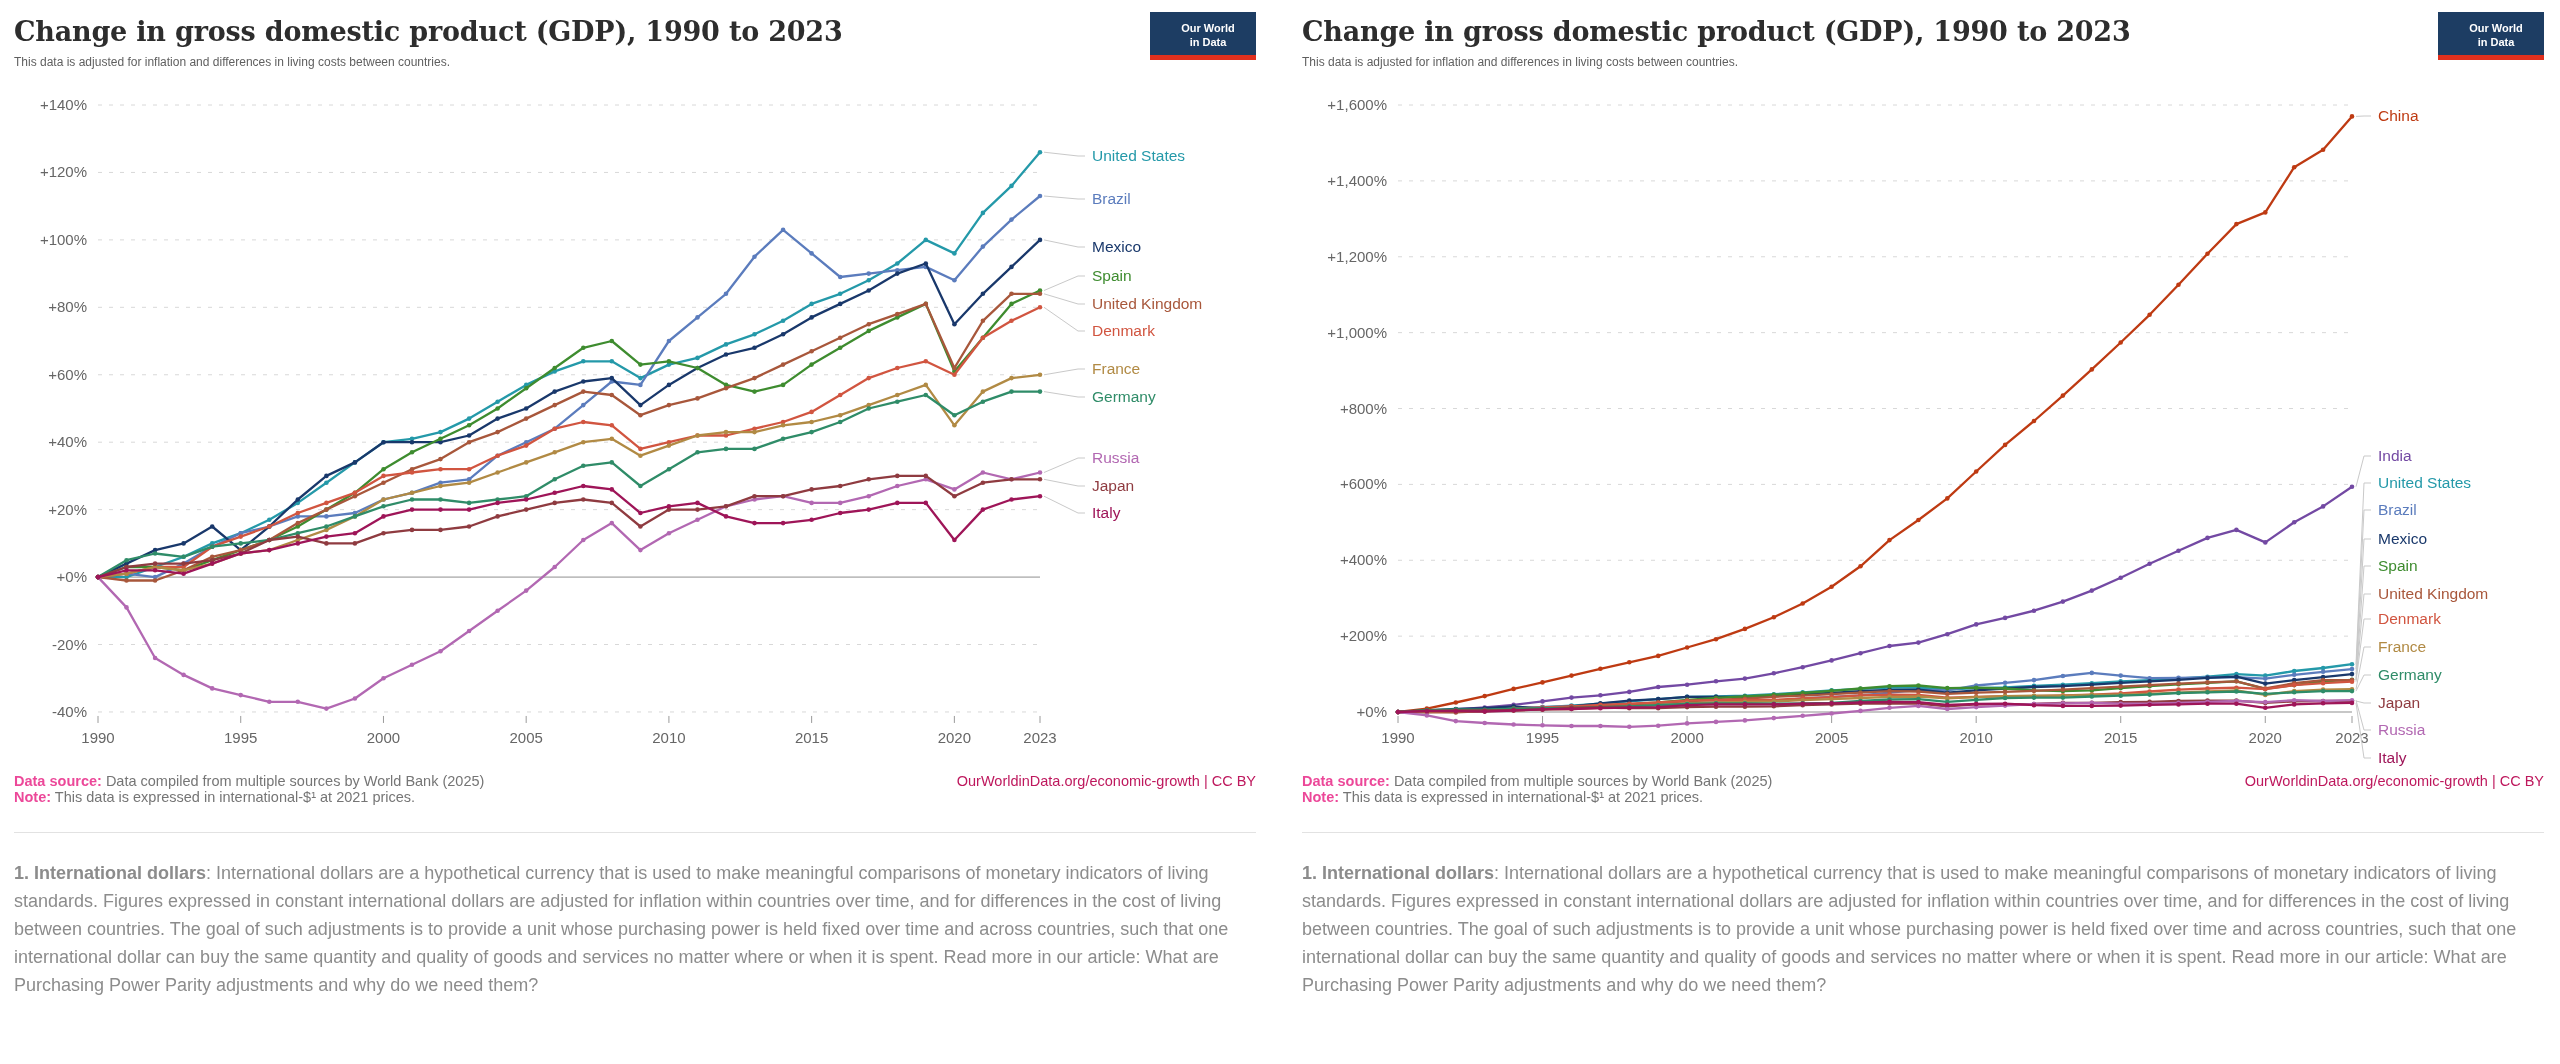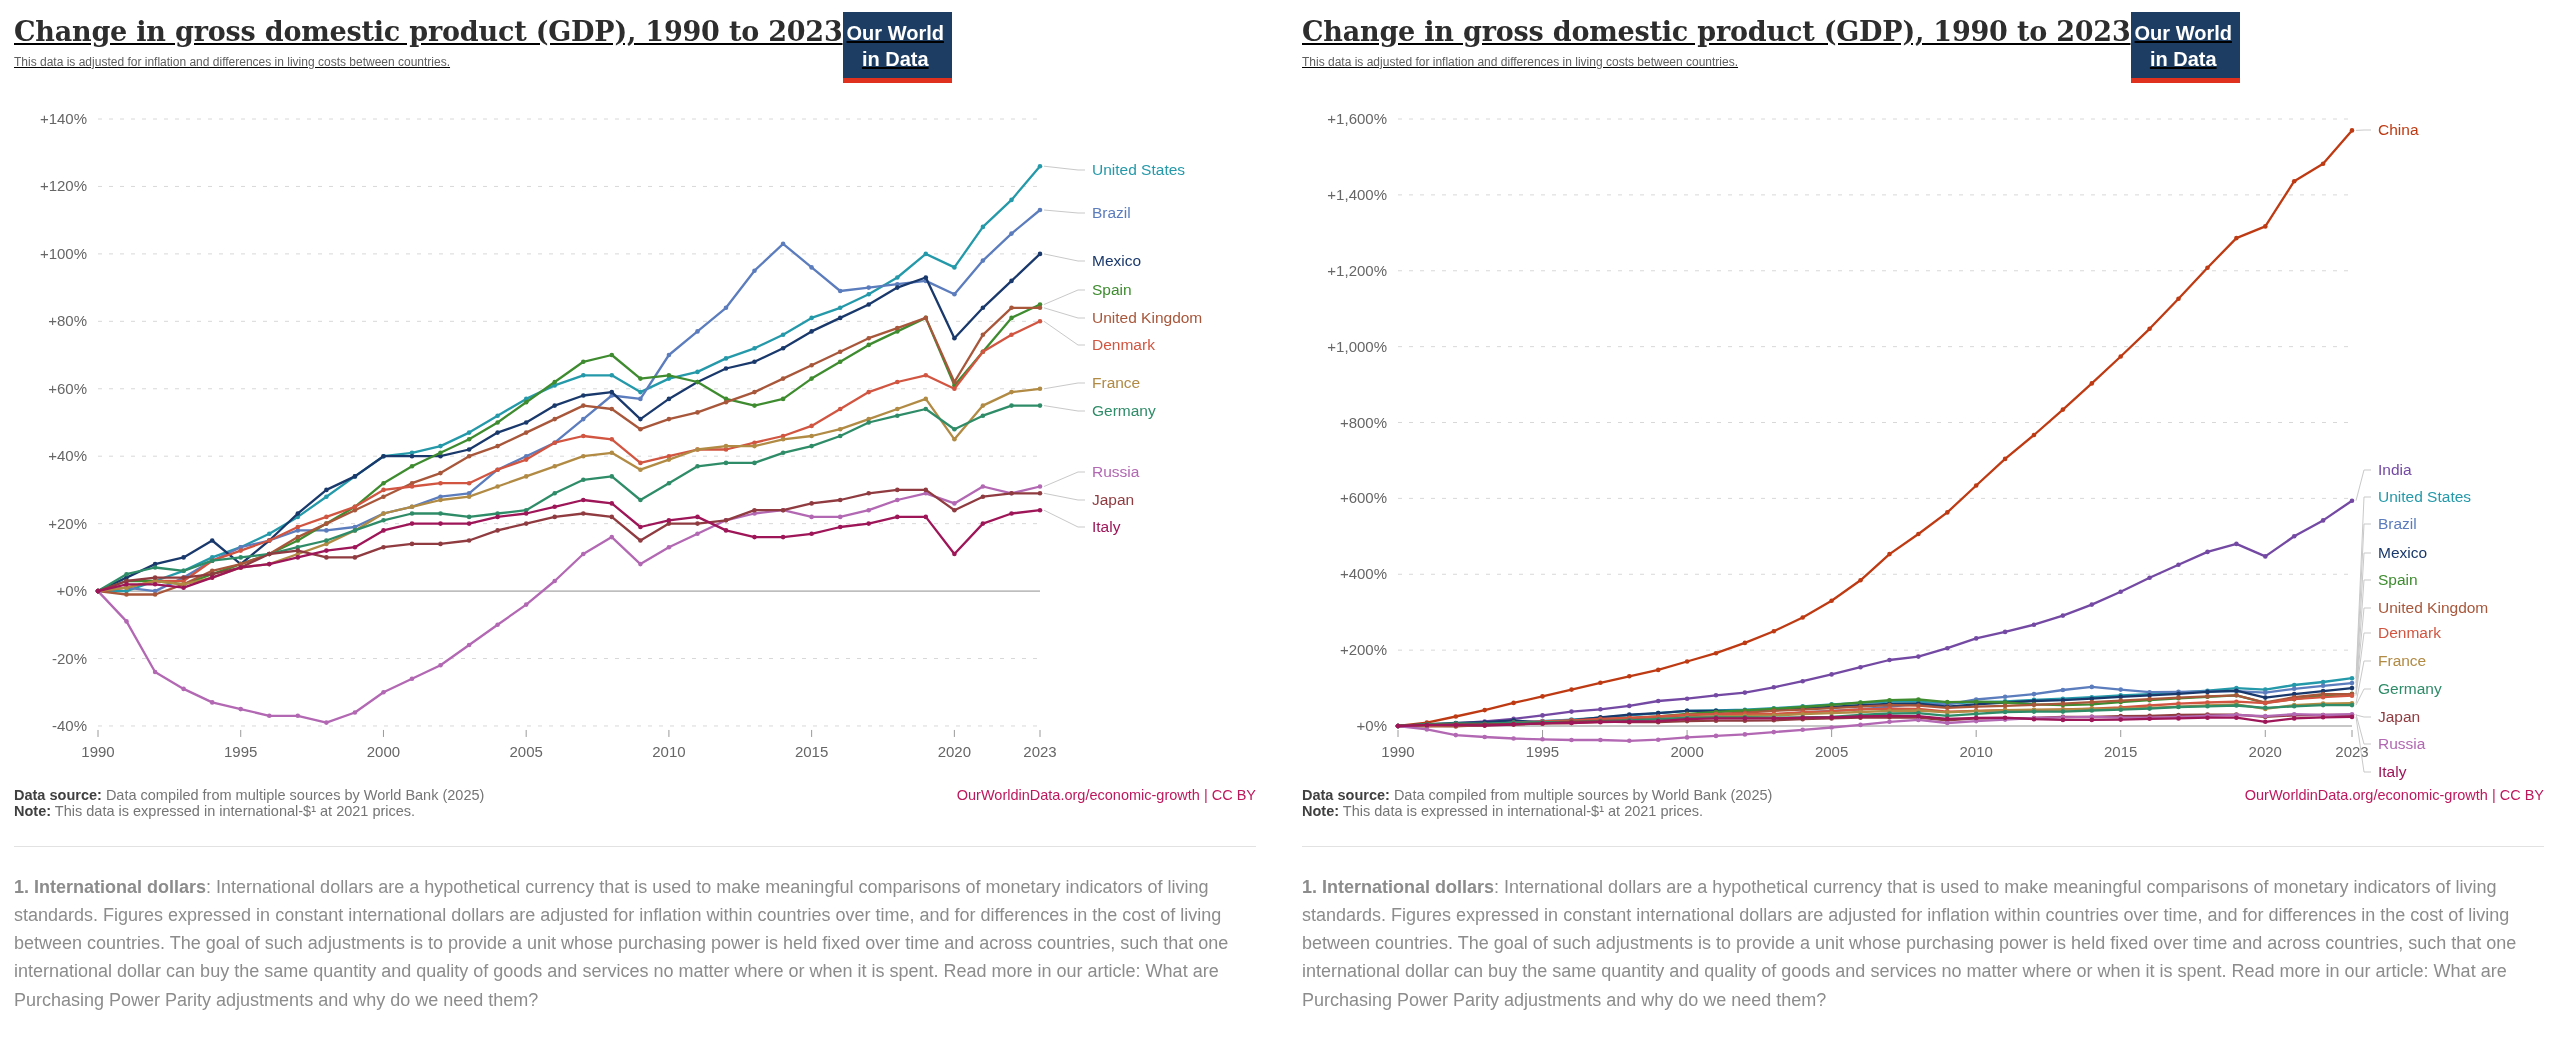--- a/index.html
+++ b/index.html
@@ -1,29 +1,29 @@
 <!DOCTYPE html>
 <html><head>
 <meta charset="utf-8">
 <style>
   html,body{margin:0;padding:0;background:#ffffff;}
   body{width:2560px;height:1064px;overflow:hidden;font-family:"Liberation Sans",sans-serif;}
   .page{display:flex;gap:46px;padding:6px 16px 0 14px;}
   .panel{width:1242px;flex:0 0 auto;}
-  .hdr{display:flex;align-items:flex-start;text-decoration:underline;}
+  .hdr{display:flex;justify-content:space-between;align-items:flex-start;}
   .title{font-family:"DejaVu Serif",serif;font-size:27px;font-weight:700;color:#2d2d2d;margin:10px 0 0 0;letter-spacing:-0.2px;}
   .subtitle{font-size:12px;color:#5f5f5f;margin-top:8px;}
   .logo{background:#1d3d63;border-bottom:5px solid #e0301e;color:#fff;font-weight:700;
-        font-size:20px;line-height:1.28;text-align:center;padding:9px 8px 6px 4px;margin-top:6px;
+        font-size:11px;line-height:1.28;text-align:center;padding:9px 8px 6px 18px;margin-top:6px;
         min-width:80px;cursor:pointer;}
   svg.chart{display:block;margin-top:0px;}
   .ax{font-size:15px;fill:#666;}
   .ser{font-size:15.5px;}
   .footer-row{display:flex;justify-content:space-between;font-size:14.5px;color:#757575;margin-top:4px;}
-  .footer-row b,.note-row b{font-weight:700;color:#404040;}
+  .footer-row b,.note-row b{font-weight:700;color:#ec4899;}
   .note-row{font-size:14.5px;color:#757575;}
   .credit{color:#be185d;}
   .divider{border:none;border-top:1px solid #e2e2e2;margin:27px 0 0 0;}
   .footnote{font-size:18px;color:#8c8c8c;line-height:1.56;margin-top:26px;padding-right:4px;}
   .footnote b{font-weight:700;color:#8c8c8c;}
 </style>
 </head>
 <body>
 
 <div class="page">

